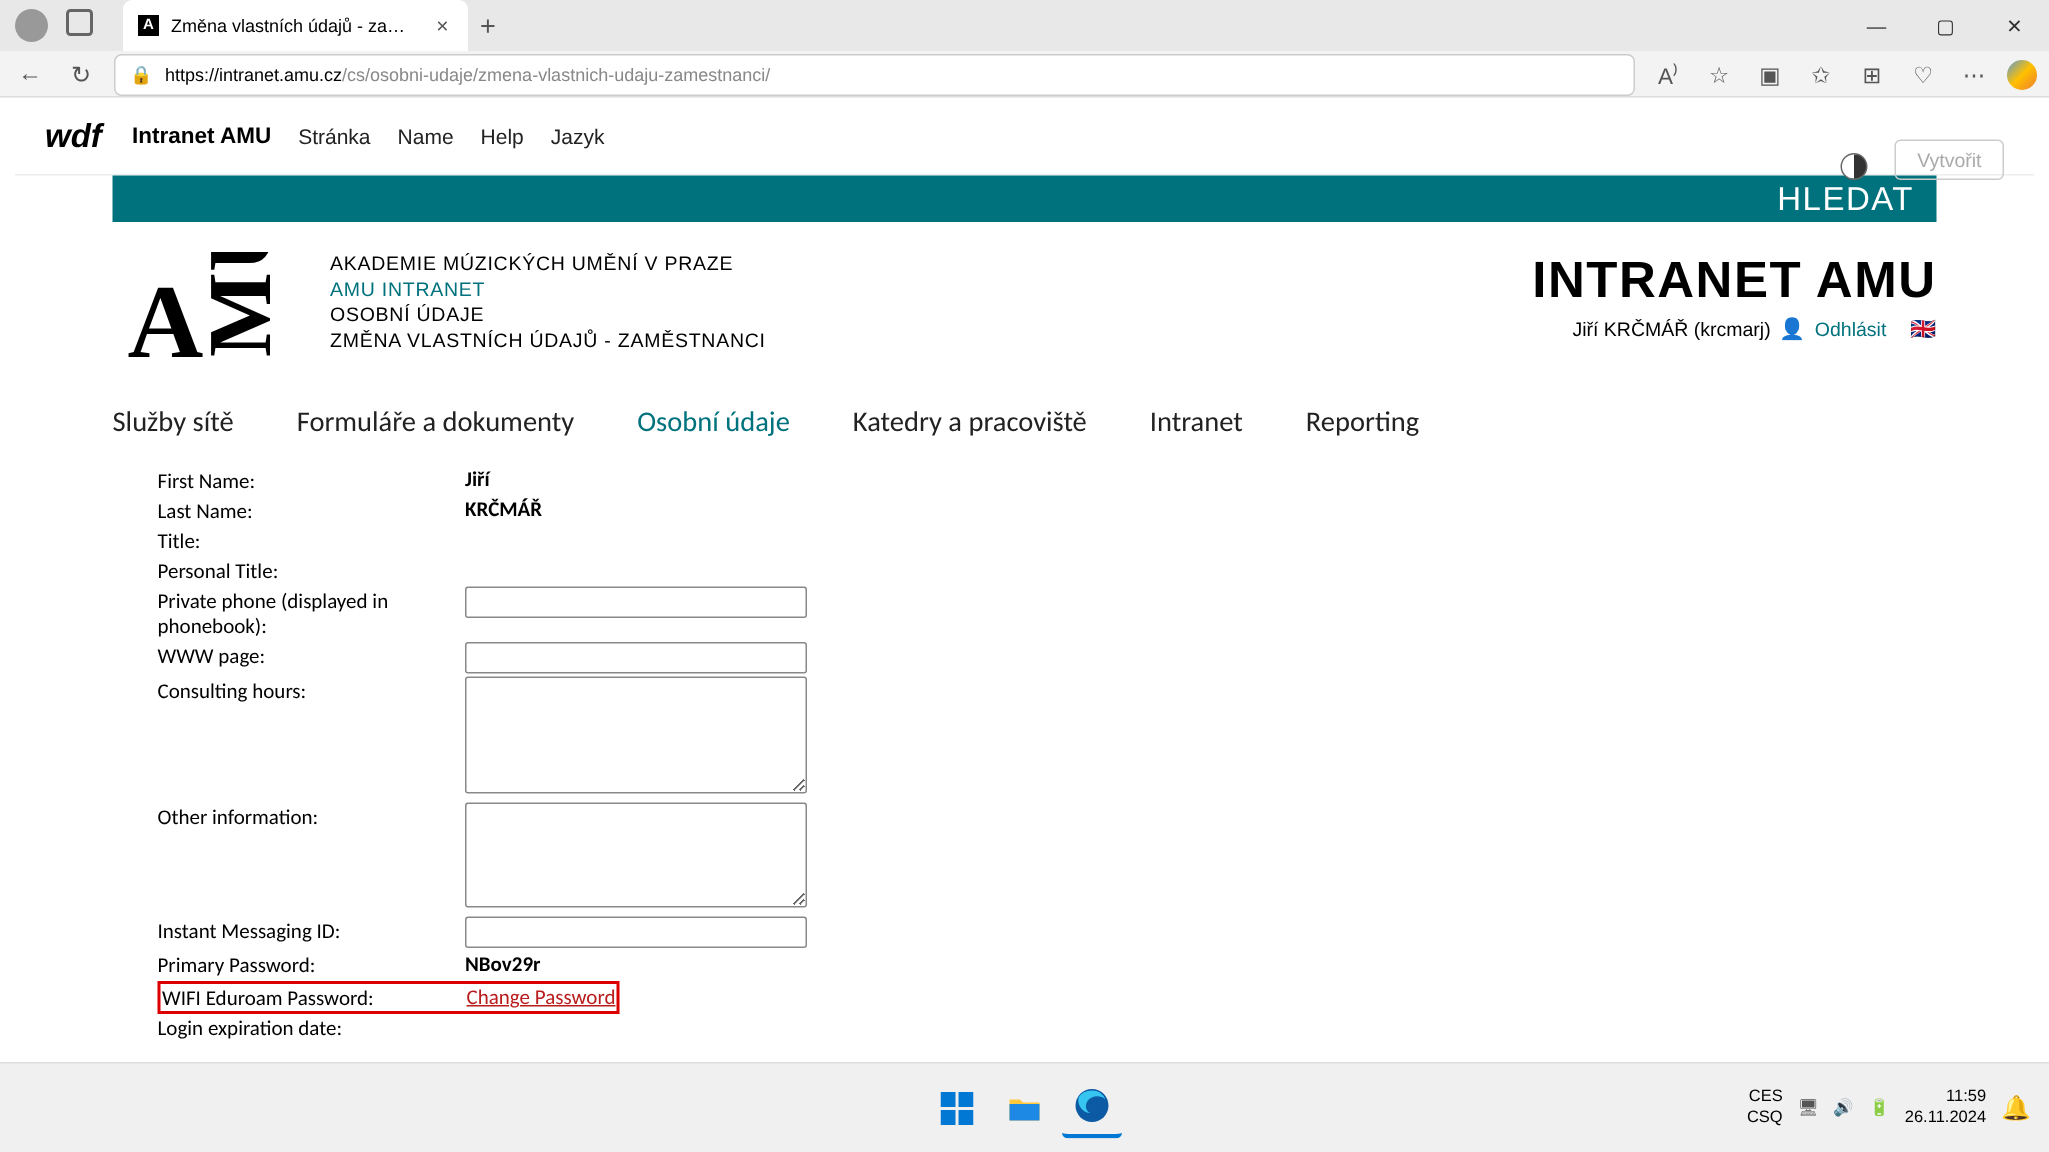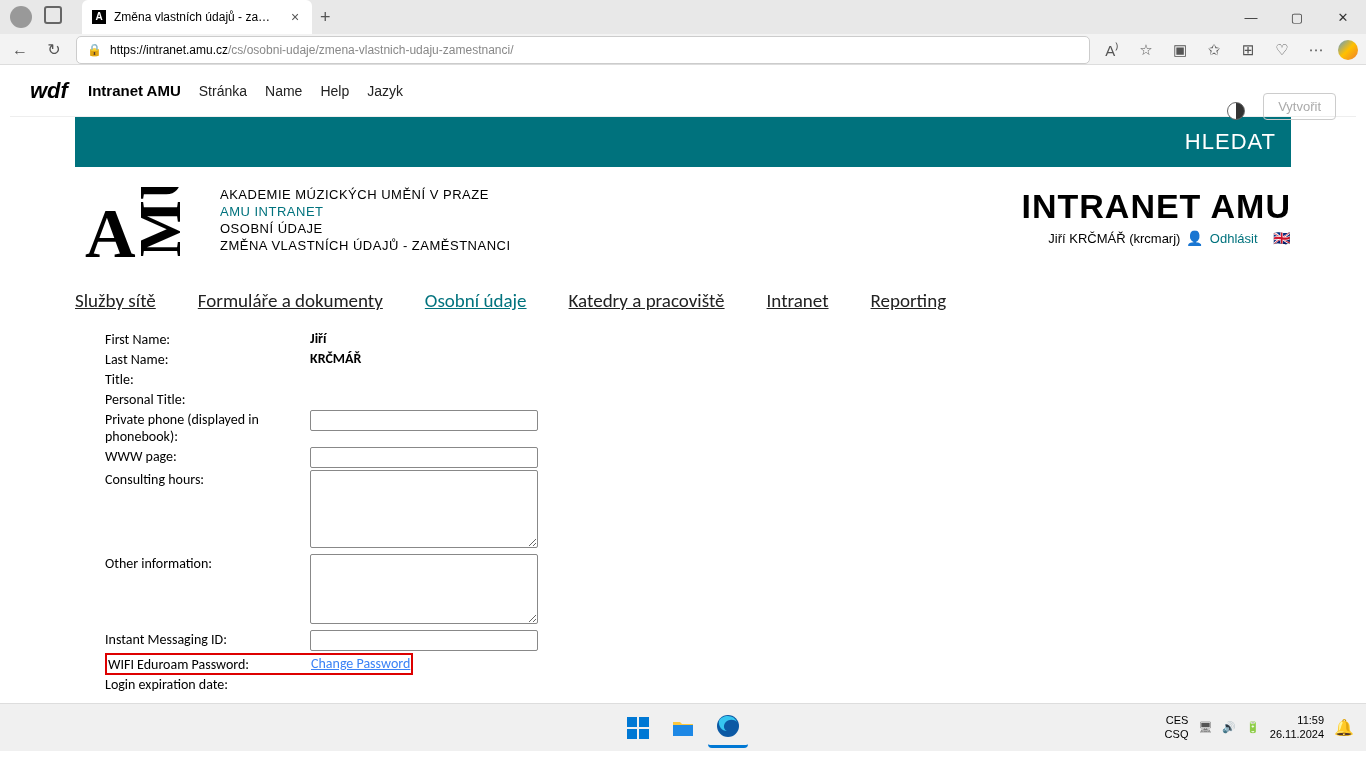--- a/index.html
+++ b/index.html
@@ -32,57 +32,57 @@
     .page { position: absolute; top: 65px; left: 10px; right: 10px; bottom: 55px; overflow-y: scroll; }
     .wdf-bar { height: 52px; display: flex; align-items: center; padding: 0 20px; gap: 18px; border-bottom: 1px solid #eee; }
     .wdf-logo { width: 40px; font-style: italic; font-weight: bold; font-size: 22px; }
     .wdf-title { font-weight: bold; font-size: 15px; }
     .wdf-item { font-size: 14px; color: #222; }
     .wdf-right { margin-left: auto; display: flex; align-items: flex-end; gap: 18px; margin-top: 32px; }
     .theme-icon { width: 18px; height: 18px; border-radius: 50%; background: linear-gradient(to right, #fff 50%, #333 50%); border: 1px solid #666; }
     .create-btn { padding: 5px 14px; border: 1px solid #ccc; border-radius: 4px; color: #aaa; font-size: 13px; }
     
     .content-wrap { padding: 0 65px; }
-    .search-banner { height: 50px; background: #00727d; color: #fff; display: flex; align-items: center; justify-content: flex-end; padding: 0 15px; font-family: 'Arial Narrow', Arial; font-size: 22px; letter-spacing: 1px; font-stretch: condensed; }
+    .search-banner { height: 31px; background: #00727d; color: #fff; display: flex; align-items: center; justify-content: flex-end; padding: 0 15px; font-family: 'Arial Narrow', Arial; font-size: 22px; letter-spacing: 1px; font-stretch: condensed; }
     
     .brand-row { display: flex; align-items: flex-start; padding: 20px 0 10px 10px; }
     .amu-logo { width: 120px; height: 80px; margin-right: 15px; }
     .amu-logo svg { width: 100%; height: 100%; }
     .breadcrumb-col { font-family: 'Arial Narrow', Arial; font-stretch: condensed; }
     .brand-line { font-size: 13px; letter-spacing: 0.5px; font-weight: normal; line-height: 1.3; }
     .brand-line.teal { color: #00727d; }
     .right-col { margin-left: auto; text-align: right; }
     .intranet-label { font-family: 'Arial Narrow', Arial; font-size: 34px; font-weight: bold; letter-spacing: 1px; font-stretch: condensed; }
     .user-info { font-size: 13px; margin-top: 4px; display: flex; align-items: center; justify-content: flex-end; gap: 6px; }
     .user-icon { font-size: 14px; color: #00727d; }
     .logout-link { color: #00727d; }
     .flag-icon { margin-left: 10px; font-size: 14px; }
     
     .main-nav { display: flex; gap: 42px; padding: 12px 0 18px 0; font-size: 19px; font-family: Calibri, Arial; }
-    .main-nav-item { color: #222; text-decoration: underline; }
+    .main-nav-item { color: #222; }
     .main-nav-item.active { color: #00727d; }
     
     .form-grid { padding: 0 0 0 30px; font-family: Calibri, Arial; font-size: 14px; }
     .form-row { display: flex; align-items: flex-start; margin-bottom: 2px; }
     .form-label { width: 205px; flex-shrink: 0; padding-top: 1px; }
     .form-value { font-weight: normal; }
     .form-input { width: 228px; height: 21px; border: 1px solid #888; border-radius: 2px; padding: 1px 4px; font-size: 13px; }
     .form-textarea { width: 228px; border: 1px solid #888; border-radius: 2px; padding: 2px 4px; font-size: 13px; resize: both; }
     .ta1 { height: 78px; }
     .ta2 { height: 70px; }
-    .change-pwd-link { color: #3b82f6; text-decoration: underline; }
+    .change-pwd-link { color: #b91c1c; text-decoration: underline; }
     .highlight-row { border: 2px solid #d00; display: inline-flex; padding: 0px 1px; }
     
     
     .page::-webkit-scrollbar { width: 15px; }
     .page::-webkit-scrollbar-track { background: #f0f0f0; }
     .page::-webkit-scrollbar-thumb { background: #c0c0c0; border-radius: 7px; }
     
     
-    .taskbar { position: absolute; bottom: 17px; left: 0; right: 0; height: 48px; background: #f0f0f0; border-top: 1px solid #ddd; display: flex; align-items: center; }
+    .taskbar { position: absolute; bottom: 0; left: 0; right: 0; height: 60px; background: #f0f0f0; border-top: 1px solid #ddd; display: flex; align-items: center; }
     .task-center { position: absolute; left: 50%; transform: translateX(-50%); display: flex; gap: 5px; }
     .task-icon { width: 40px; height: 40px; display: flex; align-items: center; justify-content: center; font-size: 20px; border-radius: 4px; }
     .task-icon.folder svg, .task-icon.edge svg { width: 24px; height: 24px; }
     .task-icon.active { border-bottom: 3px solid #0078d4; }
     .task-right { margin-left: auto; display: flex; align-items: center; gap: 10px; padding-right: 12px; font-size: 11px; }
     .kbd-lang { text-align: right; line-height: 1.2; }
     .sys-icon { color: #555; }
     .clock { text-align: right; line-height: 1.2; }
     .notif-icon { color: #0078d4; font-size: 16px; }
   </style>
@@ -209,20 +209,24 @@
         <div><textarea class="form-textarea ta1" style=""></textarea></div>
       </div>
       <div class="form-row">
         <div class="form-label">Other information:</div>
         <div><textarea class="form-textarea ta2" style=""></textarea></div>
       </div>
       <div class="form-row">
         <div class="form-label">Instant Messaging ID:</div>
         <div><input class="form-input" style=""></div>
       </div>
+      <div class="form-row">
+        <div class="form-label">Primary Password:</div>
+        <div class="form-value"><b>NBov29r</b></div>
+      </div>
       <span class="highlight-row">
         <div class="form-row" style="margin-bottom:0;justify-content:center;">
           <div class="form-label" style="width:203px;">WIFI Eduroam Password:</div>
           <div><a href="#" class="change-pwd-link">Change Password</a></div>
         </div>
       </span>
       <div class="form-row">
         <div class="form-label">Login expiration date:</div>
         <div class="form-value"></div>
       </div>

